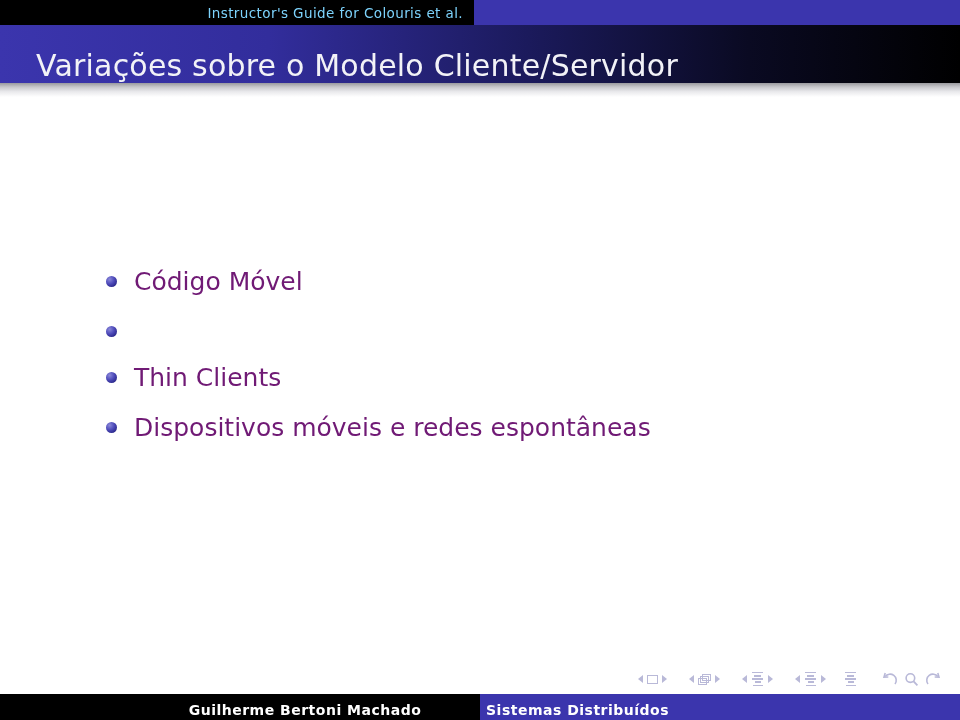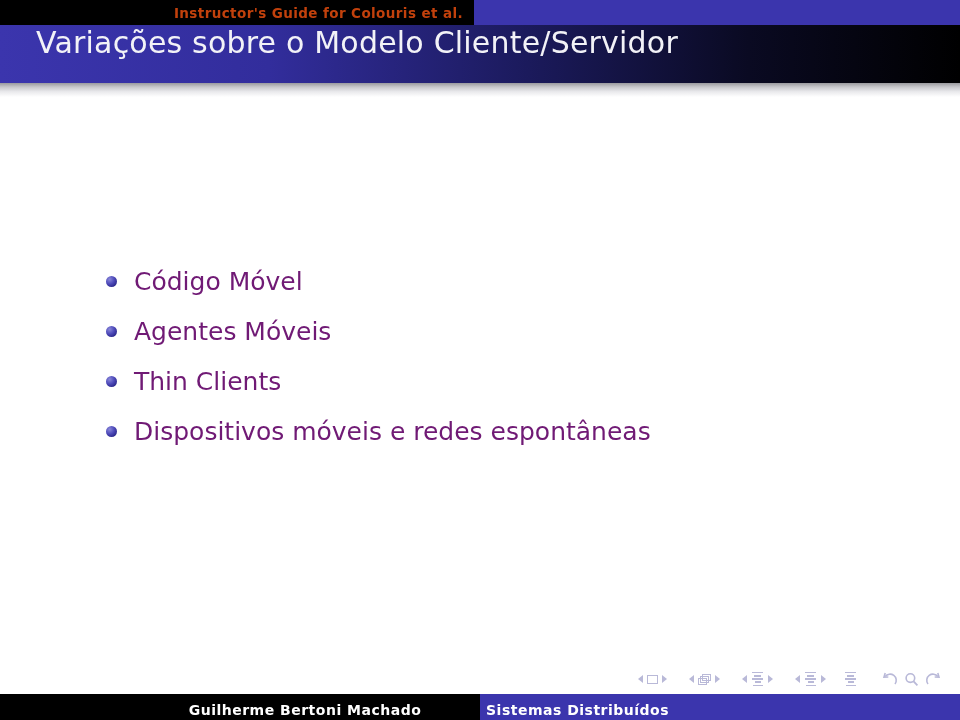--- a/index.html
+++ b/index.html
@@ -38,42 +38,42 @@
     width: 474px;
     height: 25px;
     background: #000000;
     display: flex;
     align-items: center;
     justify-content: flex-end;
     box-sizing: border-box;
     padding-right: 11px;
   }
   .headbar-title {
-    color: #c2410c;
+    color: #7dd3fc;
     font-size: 13.5px;
-    font-weight: bold;
+    font-weight: normal;
     letter-spacing: 0.4px;
     white-space: nowrap;
     font-family: "DejaVu Sans", sans-serif;
   }
   .headbar-blue {
     flex: 1;
     height: 25px;
     background: #3b35ad;
   }
 
   
   .titlebar {
     position: absolute;
     top: 25px; left: 0;
     width: 960px;
     height: 58px;
     background: linear-gradient(to right, #3b35ad 0%, #322d9c 28%, #1b1a5c 55%, #0a0a22 78%, #000000 100%);
     display: flex;
-    align-items: flex-start;
+    align-items: flex-end;
     overflow: hidden;
   }
   .titlebar-inner {
     padding-left: 36px;
     color: #f2f2f7;
     font-size: 30px;
     font-weight: normal;
     white-space: nowrap;
     letter-spacing: 0.2px;
     font-family: "DejaVu Sans", sans-serif;
@@ -252,21 +252,20 @@
   <div class="body">
     <ul class="itemize" style="list-style:none;margin:0;padding:0;">
 
       <li class="item">
         <span class="bullet"></span>
         <span class="item-text">Código Móvel</span>
       </li>
 
       <li class="item">
         <span class="bullet"></span>
-        <span class="item-text">Agentes Móveis</span>
       </li>
 
       <li class="item">
         <span class="bullet"></span>
         <span class="item-text">Thin Clients</span>
       </li>
 
       <li class="item">
         <span class="bullet"></span>
         <span class="item-text">Dispositivos móveis e redes espontâneas</span>

